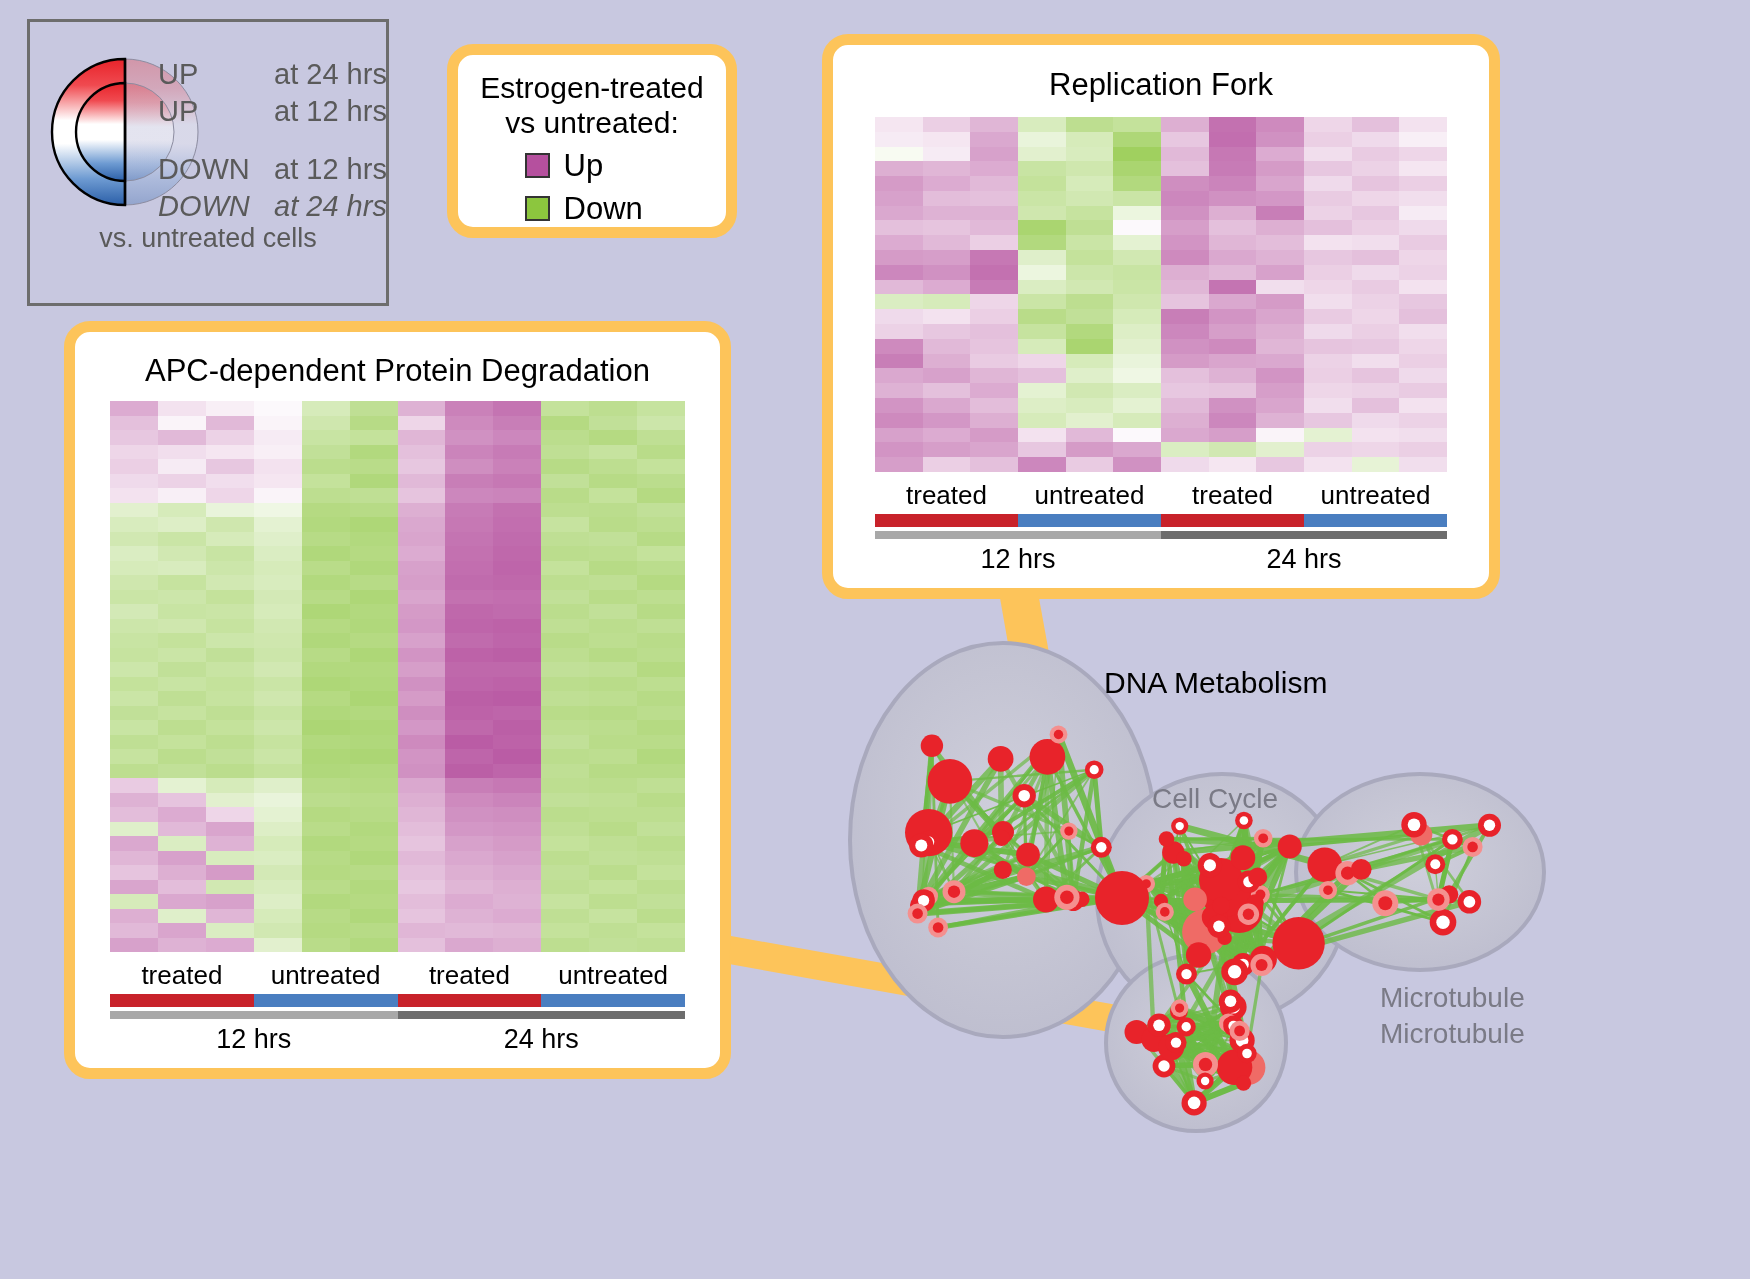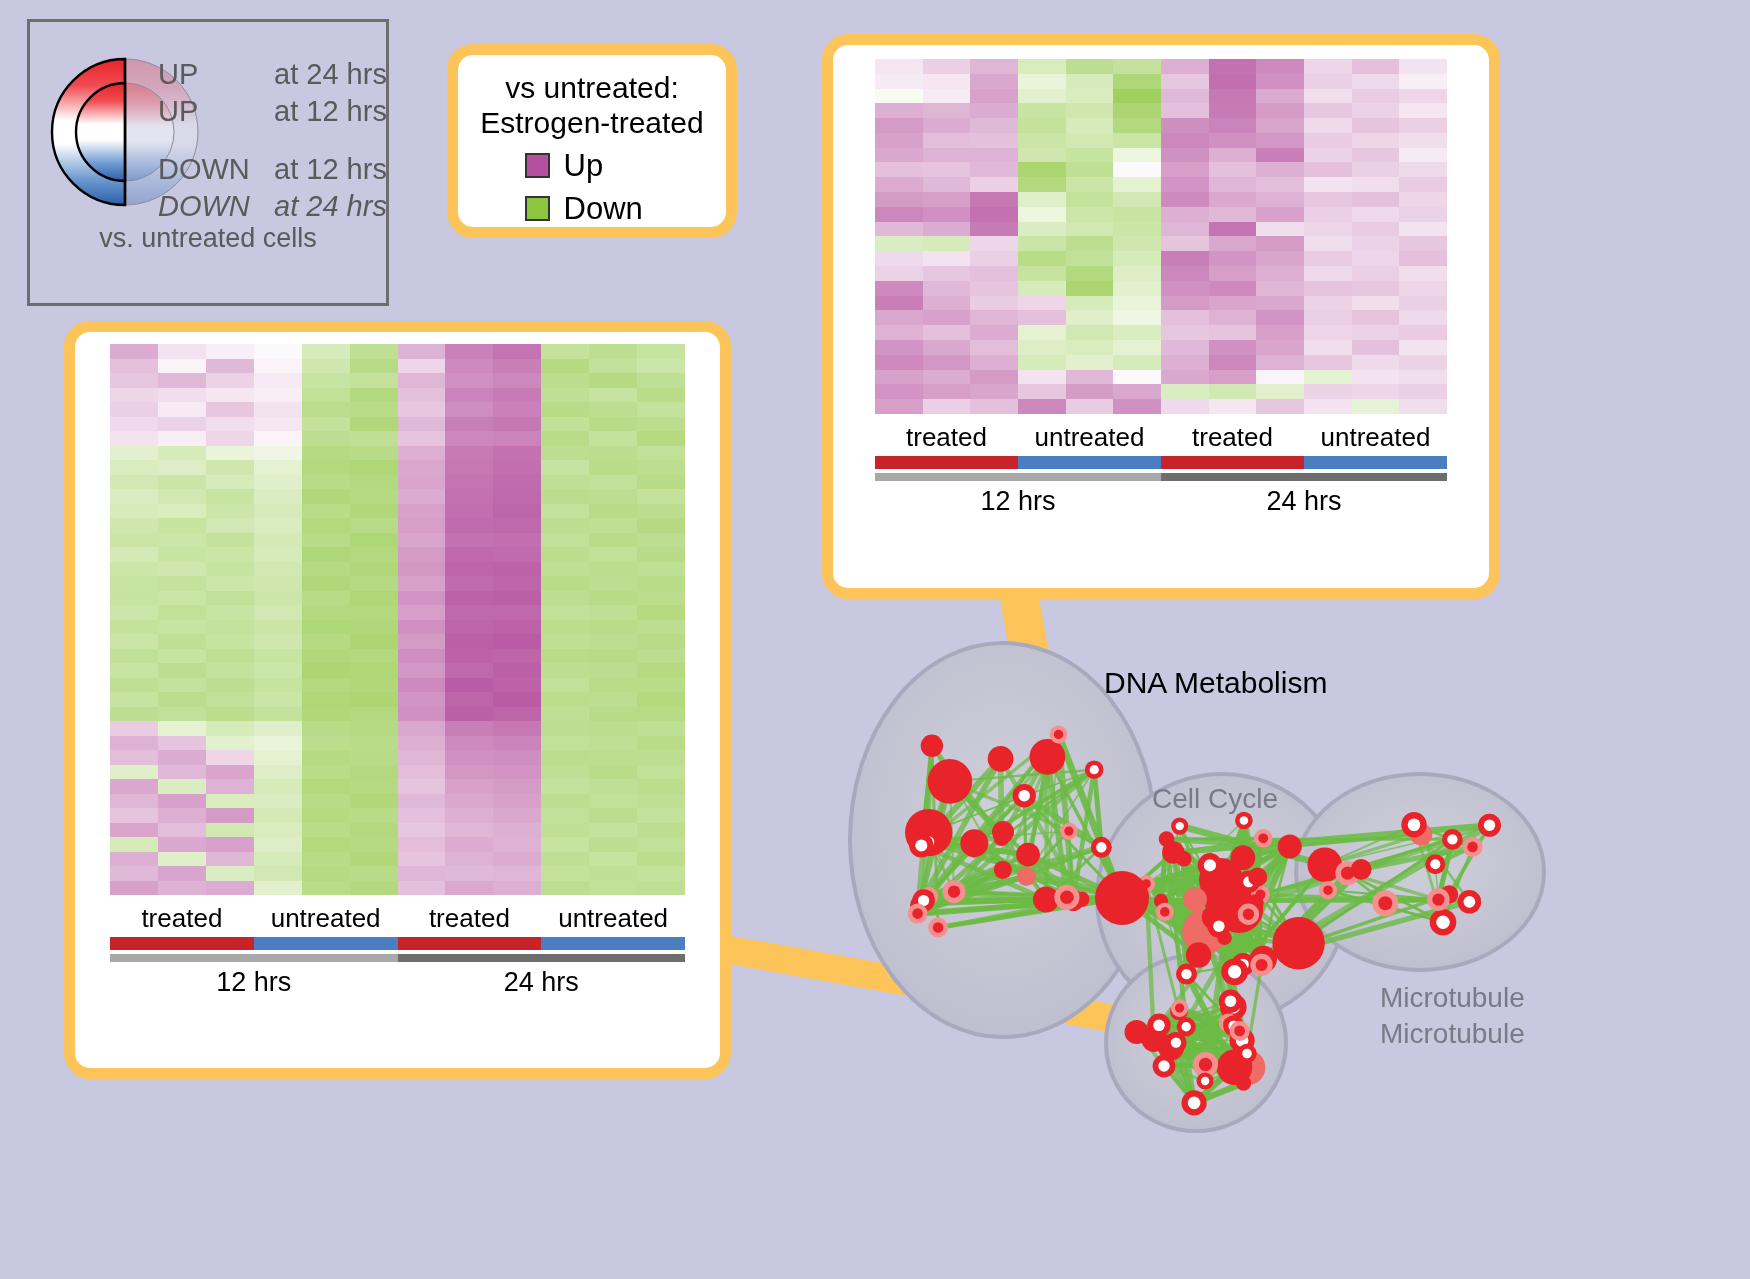--- a/index.html
+++ b/index.html
@@ -119,34 +119,35 @@
     <span>at 24 hrs</span>
   </div>
 
   <div id="legend-footer">
     <div>vs. untreated cells</div>
   </div>
 </div>
 
 <div class="abs orange-box" id="estrogen-legend">
   <div class="title">
+    <div>Estrogen-treated</div>
     <div>vs untreated:</div>
-    <div>Estrogen-treated</div>
   </div>
   <div class="swatch-row">
     <span class="swatch" style="background:#b5509e"></span>
     <span class="swatch-label">Up</span>
   </div>
   <div class="swatch-row">
     <span class="swatch" style="background:#8cc63e"></span>
     <span class="swatch-label">Down</span>
   </div>
 </div>
 
 <div class="abs orange-box" id="replication-panel">
+  <div class="panel-title">Replication Fork</div>
 
   <div class="heat-wrap" style="width:572px;margin-top:14px;">
     <div class="heat-grid" id="heat-replication" style="grid-template-columns:repeat(12,1fr);width:572px;height:355px;">
         <div class="heat-cell" style="background: rgb(245, 230, 241);"></div>
         <div class="heat-cell" style="background: rgb(235, 207, 228);"></div>
         <div class="heat-cell" style="background: rgb(224, 182, 214);"></div>
         <div class="heat-cell" style="background: rgb(216, 236, 190);"></div>
         <div class="heat-cell" style="background: rgb(189, 222, 144);"></div>
         <div class="heat-cell" style="background: rgb(196, 226, 155);"></div>
         <div class="heat-cell" style="background: rgb(221, 175, 210);"></div>
@@ -450,20 +451,21 @@
         <div class="bar-seg" style="width: 50%; background: rgb(109, 109, 109);"></div>
       </div>
     <div class="time-labels" id="replication-time-labels" style="margin-top:5px;">
         <div style="width: 50%;">12 hrs</div>
         <div style="width: 50%;">24 hrs</div>
       </div>
   </div>
 </div>
 
 <div class="abs orange-box" id="apc-panel">
+  <div class="panel-title">APC-dependent Protein Degradation</div>
 
   <div class="heat-wrap" style="width:575px;margin-top:12px;">
     <div class="heat-grid" id="heat-apc" style="grid-template-columns:repeat(12,1fr);width:575px;height:551px;">
         <div class="heat-cell" style="background: rgb(220, 171, 209);"></div>
         <div class="heat-cell" style="background: rgb(243, 226, 239);"></div>
         <div class="heat-cell" style="background: rgb(248, 239, 246);"></div>
         <div class="heat-cell" style="background: rgb(252, 249, 252);"></div>
         <div class="heat-cell" style="background: rgb(214, 235, 186);"></div>
         <div class="heat-cell" style="background: rgb(191, 223, 148);"></div>
         <div class="heat-cell" style="background: rgb(222, 178, 212);"></div>

